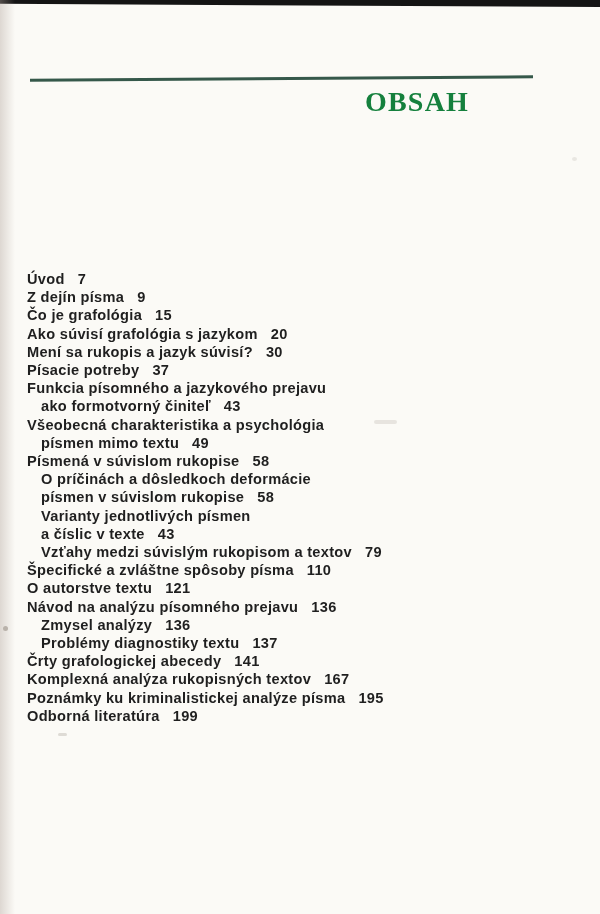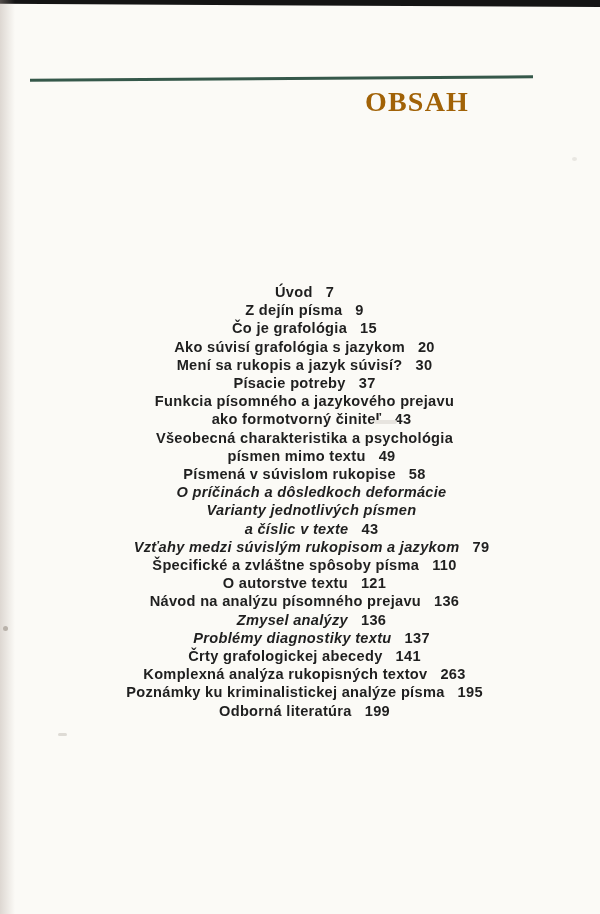--- a/index.html
+++ b/index.html
@@ -37,38 +37,37 @@
     transform: rotate(-0.4deg);
   }
   .page-title {
     position: absolute;
     top: 86px; left: 365px;
     margin: 0;
     font-family: "Liberation Serif", "DejaVu Serif", serif;
     font-weight: 700;
     font-size: 28px;
     letter-spacing: 1.2px;
-    color: #a16207;
+    color: #15803d;
   }
   .toc {
     position: absolute;
-    top: 283px; left: 27px;
+    top: 270px; left: 27px;
     width: 555px;
-    text-align: center;
   }
   .toc-line {
     font-size: 14.6px;
     font-weight: 700;
     color: #1f1f1f;
     line-height: 18.2px;
     letter-spacing: 0.3px;
     white-space: nowrap;
   }
   .toc-line.indent { padding-left: 14px; }
-  .toc-line.italic .entry-text { font-style: italic; }
+  .toc-line.italic .entry-text { }
   .entry-page {
     margin-left: 13px;
     font-style: normal;
     font-weight: 700;
   }
   
   .artifact { position: absolute; pointer-events: none; }
   .artifact-dash {
     left: 374px; top: 420px;
     width: 23px; height: 4px;
@@ -110,30 +109,31 @@
       <div class="toc-line"><span class="entry-text">Čo je grafológia</span><span class="entry-page">15</span></div>
       <div class="toc-line"><span class="entry-text">Ako súvisí grafológia s jazykom</span><span class="entry-page">20</span></div>
       <div class="toc-line"><span class="entry-text">Mení sa rukopis a jazyk súvisí?</span><span class="entry-page">30</span></div>
       <div class="toc-line"><span class="entry-text">Písacie potreby</span><span class="entry-page">37</span></div>
       <div class="toc-line"><span class="entry-text">Funkcia písomného a jazykového prejavu</span></div>
       <div class="toc-line indent"><span class="entry-text">ako formotvorný činiteľ</span><span class="entry-page">43</span></div>
       <div class="toc-line"><span class="entry-text">Všeobecná charakteristika a psychológia</span></div>
       <div class="toc-line indent"><span class="entry-text">písmen mimo textu</span><span class="entry-page">49</span></div>
       <div class="toc-line"><span class="entry-text">Písmená v súvislom rukopise</span><span class="entry-page">58</span></div>
       <div class="toc-line indent italic"><span class="entry-text">O príčinách a dôsledkoch deformácie</span></div>
+      <div class="toc-line indent italic"><span class="entry-text">písmen v súvislom rukopise</span><span class="entry-page">58</span></div>
       <div class="toc-line indent italic"><span class="entry-text">Varianty jednotlivých písmen</span></div>
       <div class="toc-line indent italic"><span class="entry-text">a číslic v texte</span><span class="entry-page">43</span></div>
-      <div class="toc-line indent italic"><span class="entry-text">Vzťahy medzi súvislým rukopisom a jazykom</span><span class="entry-page">79</span></div>
+      <div class="toc-line indent italic"><span class="entry-text">Vzťahy medzi súvislým rukopisom a textov</span><span class="entry-page">79</span></div>
       <div class="toc-line"><span class="entry-text">Špecifické a zvláštne spôsoby písma</span><span class="entry-page">110</span></div>
       <div class="toc-line"><span class="entry-text">O autorstve textu</span><span class="entry-page">121</span></div>
       <div class="toc-line"><span class="entry-text">Návod na analýzu písomného prejavu</span><span class="entry-page">136</span></div>
       <div class="toc-line indent italic"><span class="entry-text">Zmysel analýzy</span><span class="entry-page">136</span></div>
       <div class="toc-line indent italic"><span class="entry-text">Problémy diagnostiky textu</span><span class="entry-page">137</span></div>
       <div class="toc-line"><span class="entry-text">Črty grafologickej abecedy</span><span class="entry-page">141</span></div>
-      <div class="toc-line"><span class="entry-text">Komplexná analýza rukopisných textov</span><span class="entry-page">263</span></div>
+      <div class="toc-line"><span class="entry-text">Komplexná analýza rukopisných textov</span><span class="entry-page">167</span></div>
       <div class="toc-line"><span class="entry-text">Poznámky ku kriminalistickej analýze písma</span><span class="entry-page">195</span></div>
       <div class="toc-line"><span class="entry-text">Odborná literatúra</span><span class="entry-page">199</span></div>
     </div>
 
   <div class="artifact artifact-dash"></div>
   <div class="artifact artifact-dot-1"></div>
   <div class="artifact artifact-dot-2"></div>
   <div class="artifact artifact-dot-3"></div>
 </div>
 

